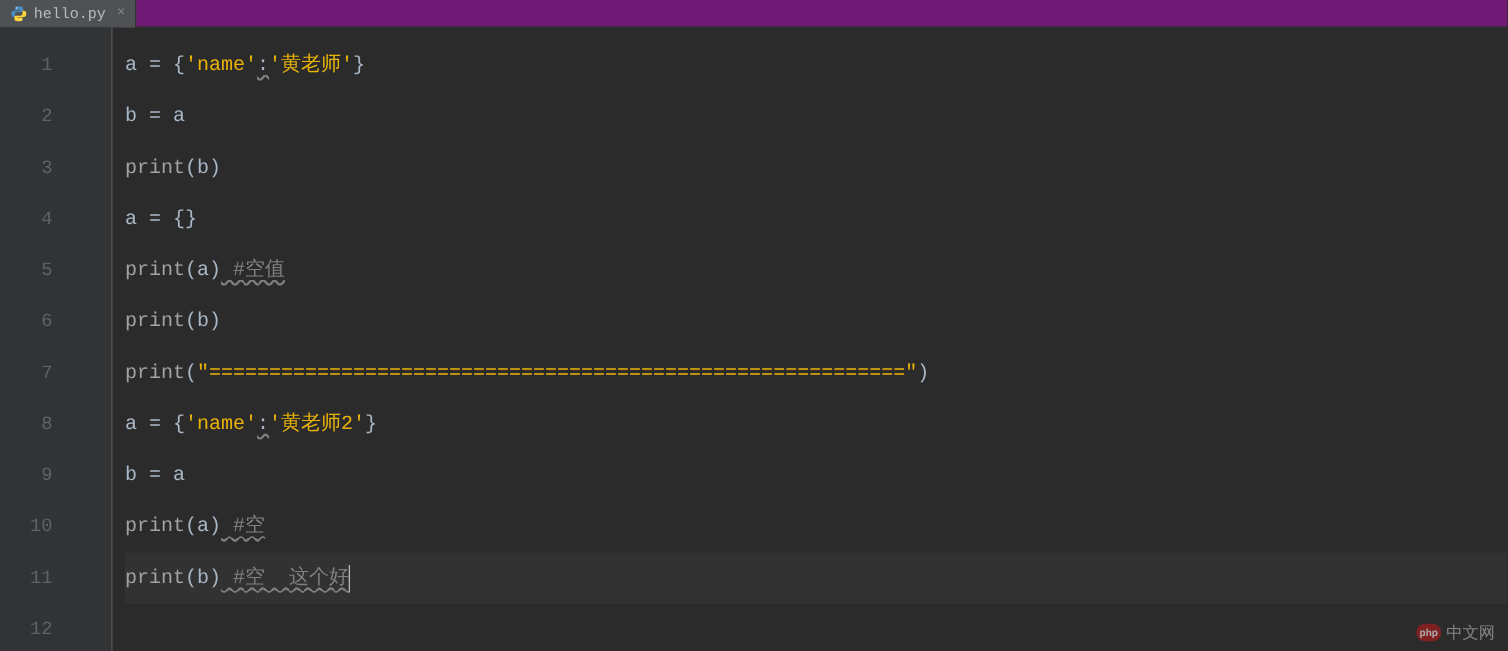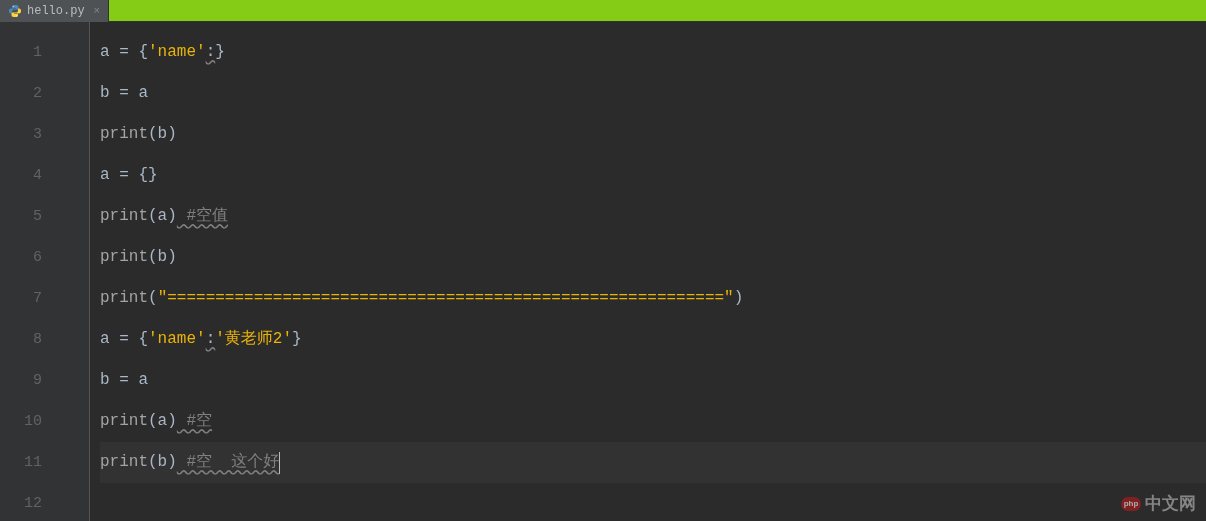--- a/index.html
+++ b/index.html
@@ -10,21 +10,21 @@
     body {
       background: #2b2b2b;
       font-family: 'Consolas', 'Monaco', 'Courier New', monospace;
       font-size: 16px;
       width: 1206px;
       height: 521px;
       overflow: hidden;
       position: relative;
     }
     .tab-bar {
-      background: #84cc16;
+      background: #701a75;
       height: 22px;
       display: flex;
       align-items: center;
       border-bottom: 1px solid #323232;
     }
     .tab {
       background: #4e5254;
       height: 22px;
       display: flex;
       align-items: center;
@@ -107,23 +107,22 @@
       position: absolute;
       bottom: 6px;
       right: 10px;
       display: flex;
       align-items: center;
       gap: 4px;
       opacity: 0.6;
     }
     .watermark-text {
       color: #c0c0c0;
-      font-size: 17px;
+      font-size: 13px;
       font-family: sans-serif;
-      font-weight: bold;
     }
     .watermark-logo {
       width: 20px;
       height: 14px;
       background: #b91c1c;
       border-radius: 7px;
       display: flex;
       align-items: center;
       justify-content: center;
       color: white;
@@ -161,21 +160,21 @@
     <div class="gutter-line">7</div>
     <div class="gutter-line">8</div>
     <div class="gutter-line">9</div>
     <div class="gutter-line">10</div>
     <div class="gutter-line">11</div>
     <div class="gutter-line">12</div>
   </div>
   <div class="gutter-separator"></div>
   <div class="code-area">
     <div class="code-line">
-      <span class="tk-default">a = {</span><span class="tk-string">'name'</span><span class="tk-default underline-wave">:</span><span class="tk-default">}</span>
+      <span class="tk-default">a = {</span><span class="tk-string">'name'</span><span class="tk-default underline-wave">:</span><span class="tk-string">'黄老师'</span><span class="tk-default">}</span>
     </div>
     <div class="code-line">
       <span class="tk-default">b = a</span>
     </div>
     <div class="code-line">
       <span class="tk-builtin">print</span><span class="tk-default">(b)</span>
     </div>
     <div class="code-line">
       <span class="tk-default">a = {}</span>
     </div>

